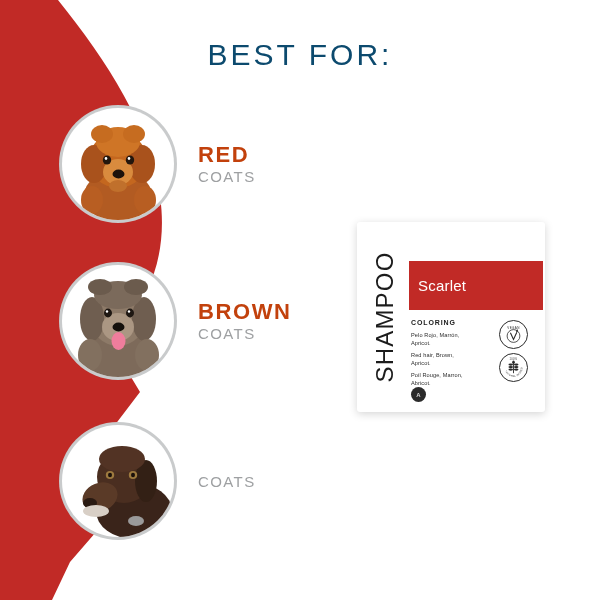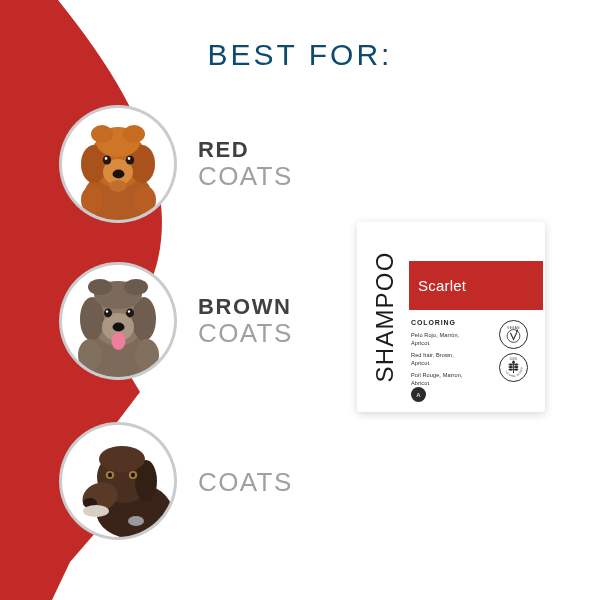--- a/index.html
+++ b/index.html
@@ -61,25 +61,25 @@
     flex: 0 0 auto;
   }
   .coat-text {
     margin-left: 24px;
     line-height: 1.02;
   }
   .coat-title {
     font-size: 22px;
     font-weight: 700;
     letter-spacing: 1.6px;
-    color: #404040;
+    color: #c2410c;
     white-space: nowrap;
   }
   .coat-sub {
-    font-size: 26px;
+    font-size: 15px;
     font-weight: 400;
     letter-spacing: 1.4px;
     color: #9ea0a2;
     white-space: nowrap;
     margin-top: 2px;
   }
 
   
   .dog { position: absolute; inset: 0; }
 

